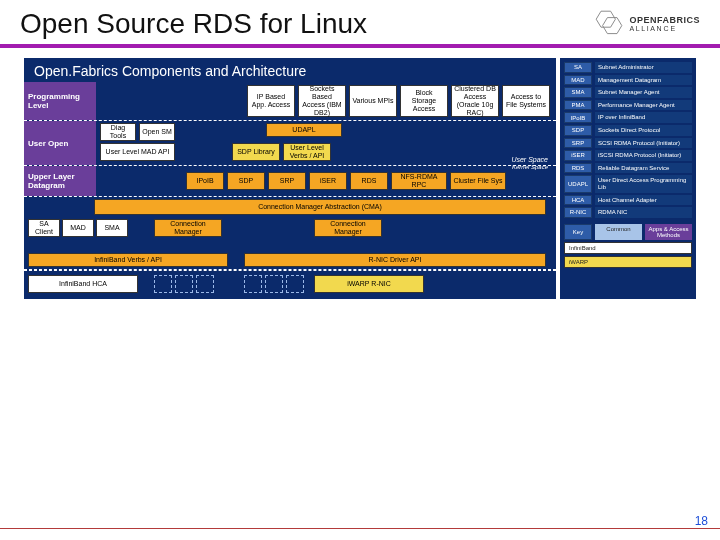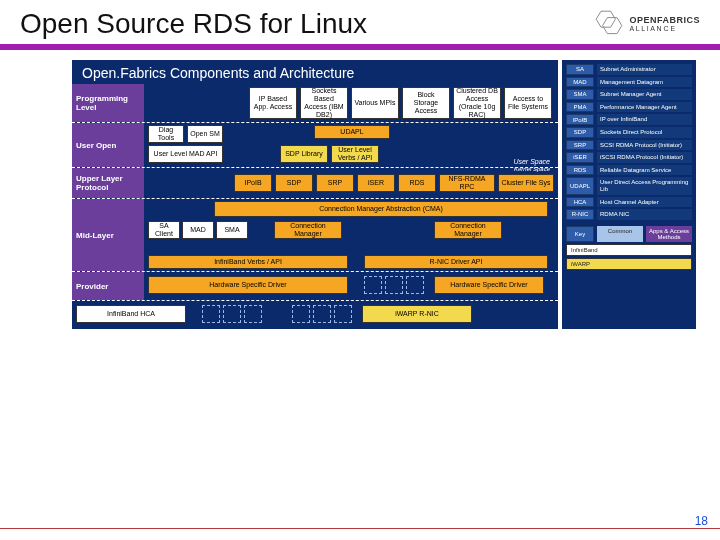--- a/index.html
+++ b/index.html
@@ -1,25 +1,25 @@
 <!DOCTYPE html>
 <html><head>
 <meta charset="utf-8">
 <style>
   * { box-sizing: border-box; margin: 0; padding: 0; }
   body { width: 720px; height: 540px; font-family: Arial, sans-serif; background: #fff; position: relative; overflow: hidden; }
-  .header { padding: 8px 20px 4px; display: flex; justify-content: space-between; align-items: center; border-bottom: 6px solid #a21caf; }
+  .header { padding: 8px 20px 4px; display: flex; justify-content: space-between; align-items: center; border-bottom: 4px solid #a21caf; }
   .title { font-size: 28px; font-weight: 400; color: #111; }
   .logo { display: flex; align-items: center; gap: 4px; }
   .logo-hex { width: 32px; height: 32px; position: relative; }
   .logo-hex svg { width: 100%; height: 100%; }
   .logo-text { font-size: 7px; line-height: 1; color: #333; }
   .logo-text .big { font-size: 9px; font-weight: 700; letter-spacing: 0.5px; }
   .main { display: flex; gap: 4px; padding: 10px 24px 4px; }
-  .diagram { flex: 1; background: #0b2a6b; display: flex; flex-direction: column; margin-left: 48px; }
+  .diagram { flex: 1; background: #0b2a6b; display: flex; flex-direction: column; }
   .dia-title { color: #fff; font-size: 14px; padding: 5px 10px 3px; font-weight: 400; }
   .rows { display: flex; flex-direction: column; }
   .row { display: flex; }
   .rowlabel { width: 72px; background: #6a3e9a; color: #fff; font-size: 8px; padding: 4px 4px; font-weight: 700; display: flex; align-items: center; }
   .rowbody { flex: 1; padding: 3px 4px; position: relative; }
   .sep { border-top: 1px dashed #fff; margin: 0; }
   .box { background: #fff; border: 1px solid #333; font-size: 7px; text-align: center; padding: 2px 2px; line-height: 1.15; display: flex; align-items: center; justify-content: center; }
   .orange { background: #f5a623; }
   .yellow { background: #f2d94e; }
   .dashbox { background: transparent; border: 1px dashed #9bb8e8; }
@@ -124,63 +124,50 @@
           <div class="api-bot">
             <div class="box yellow">SDP Library</div>
             <div class="box yellow">User Level Verbs / API</div>
           </div>
           <div class="api-label">User Space</div>
         </div>
       </div>
       <div class="sep"></div>
 
       <div class="row ulp-row">
-        <div class="rowlabel">Upper Layer Protocol</div>
+        <div class="rowlabel">Upper Layer Datagram</div>
         <div class="rowbody">
           <span class="kernel-label">Kernel Space</span>
           <div class="box orange">IPoIB</div>
           <div class="box orange">SDP</div>
           <div class="box orange">SRP</div>
           <div class="box orange">iSER</div>
           <div class="box orange">RDS</div>
           <div class="box orange wide">NFS-RDMA RPC</div>
           <div class="box orange wide">Cluster File Sys</div>
         </div>
       </div>
       <div class="sep"></div>
 
       <div class="row mid-row">
-        <div class="rowlabel">Mid-Layer</div>
         <div class="rowbody">
           <div class="box orange cma">Connection Manager Abstraction (CMA)</div>
           <div class="mid-left">
             <div class="box">SA Client</div>
             <div class="box">MAD</div>
             <div class="box">SMA</div>
           </div>
           <div class="box orange cm1">Connection Manager</div>
           <div class="box orange cm2">Connection Manager</div>
           <div class="box orange verbs-api">InfiniBand Verbs / API</div>
           <div class="box orange rnic-api">R-NIC Driver API</div>
         </div>
       </div>
       <div class="sep"></div>
 
-      <div class="row prov-row">
-        <div class="rowlabel">Provider</div>
-        <div class="rowbody">
-          <div class="box orange hsd1">Hardware Specific Driver</div>
-          <div class="dashed-group">
-            <div class="dashbox"></div>
-            <div class="dashbox"></div>
-            <div class="dashbox"></div>
-          </div>
-          <div class="box orange hsd2">Hardware Specific Driver</div>
-        </div>
-      </div>
       <div class="sep"></div>
 
       <div class="row hw-row">
         <div class="rowbody">
           <div class="box hca">InfiniBand HCA</div>
           <div class="dashed-group2">
             <div class="dashbox"></div>
             <div class="dashbox"></div>
             <div class="dashbox"></div>
           </div>

